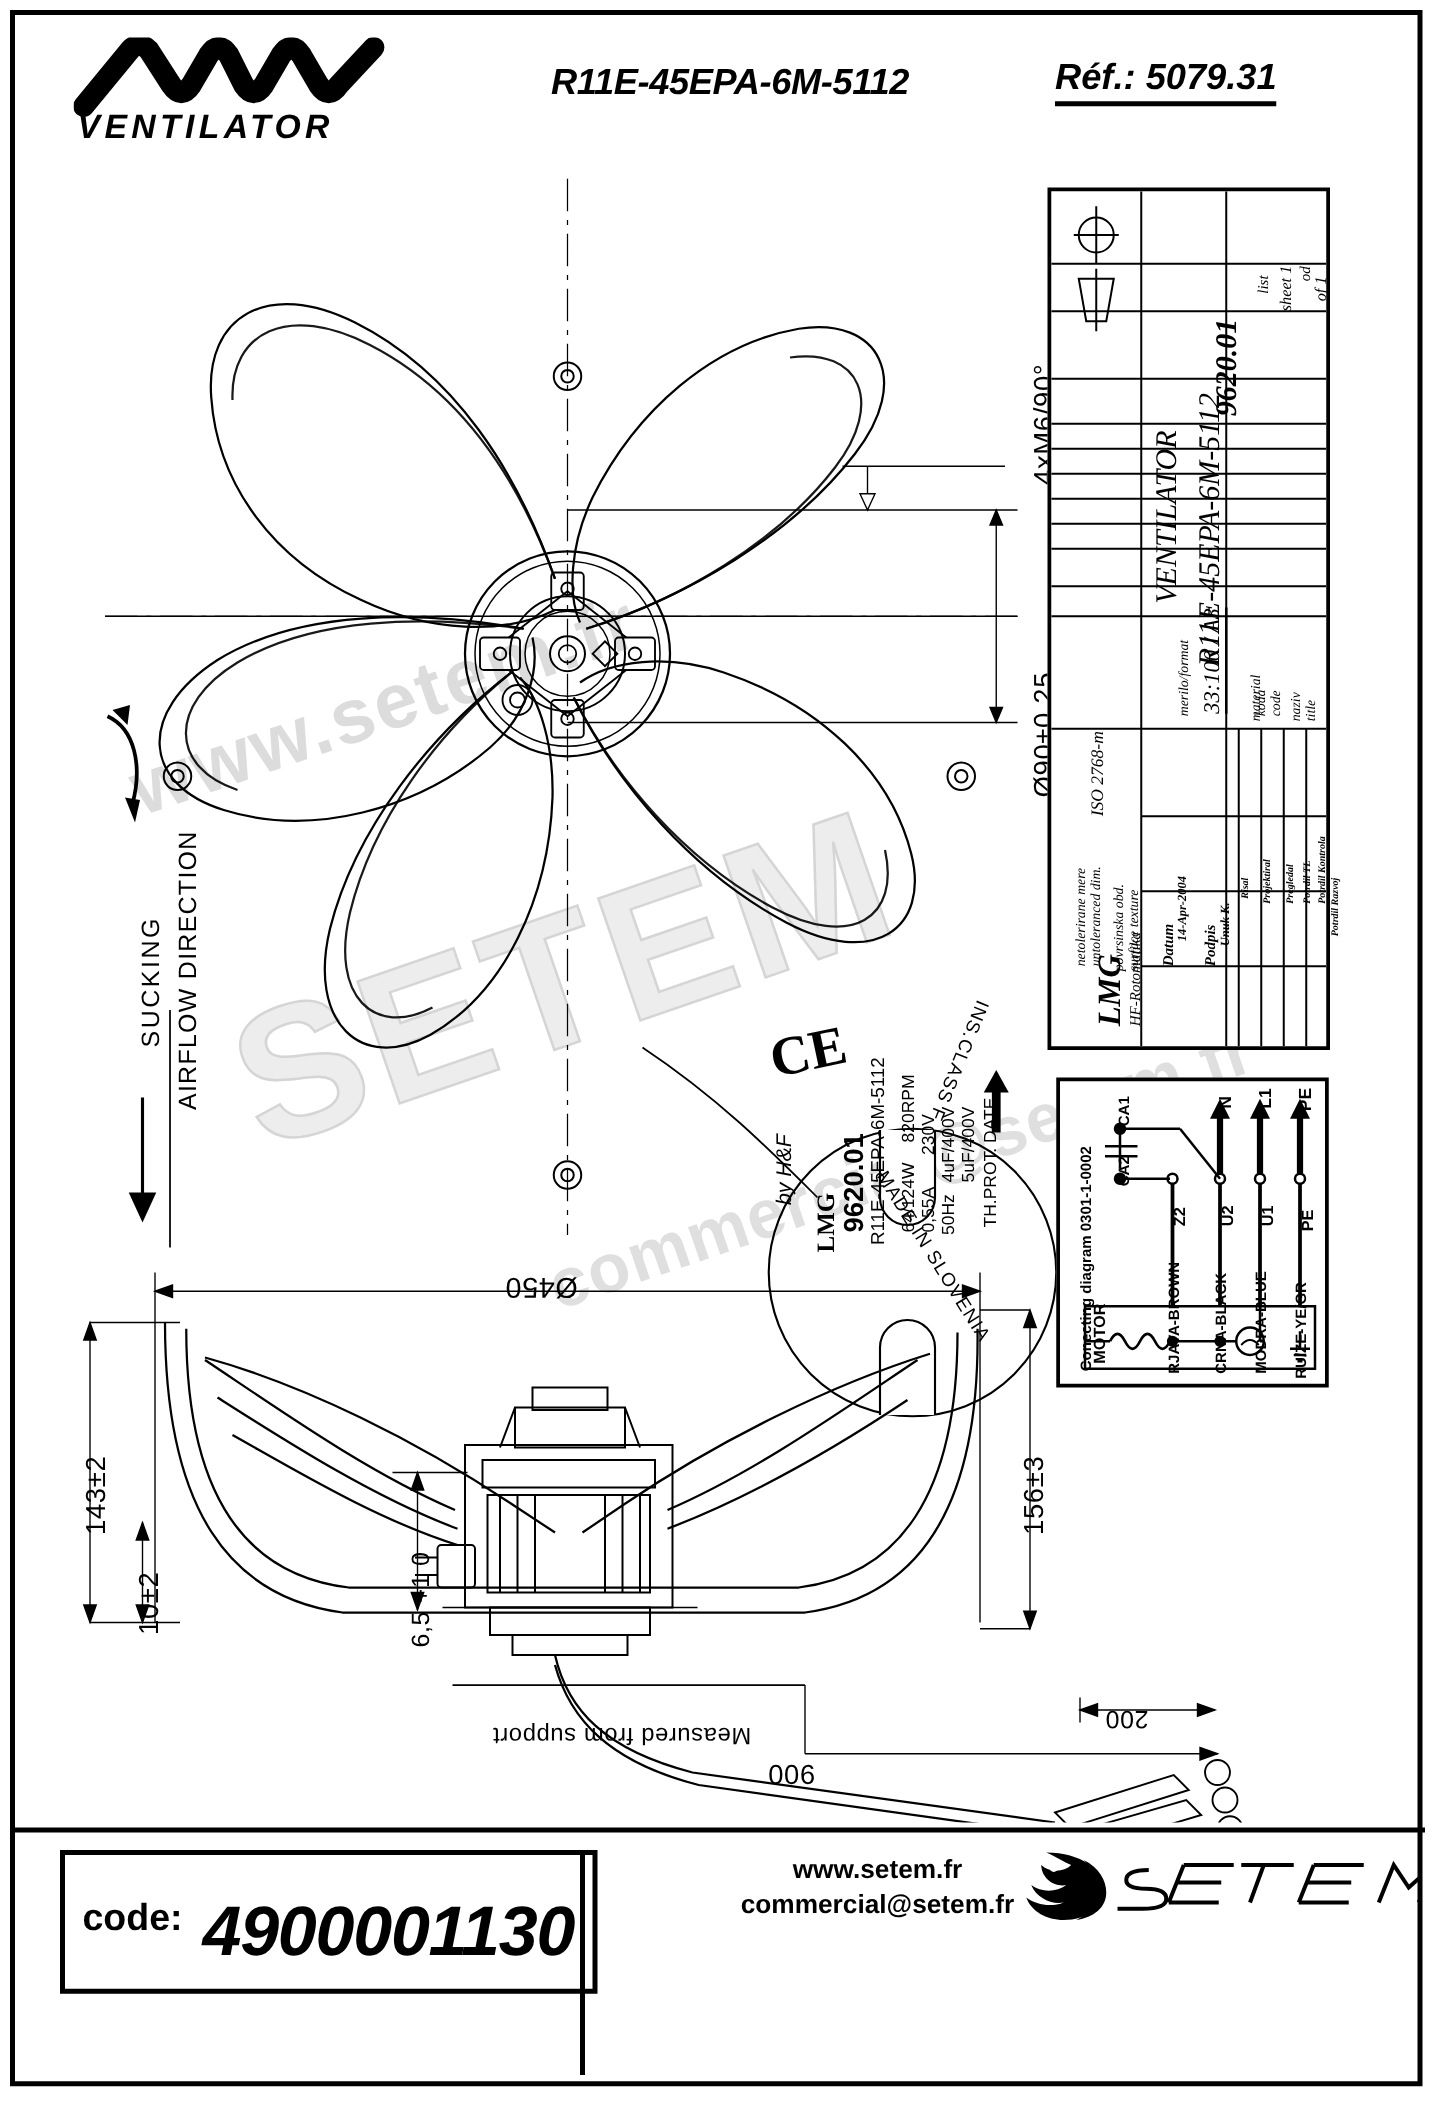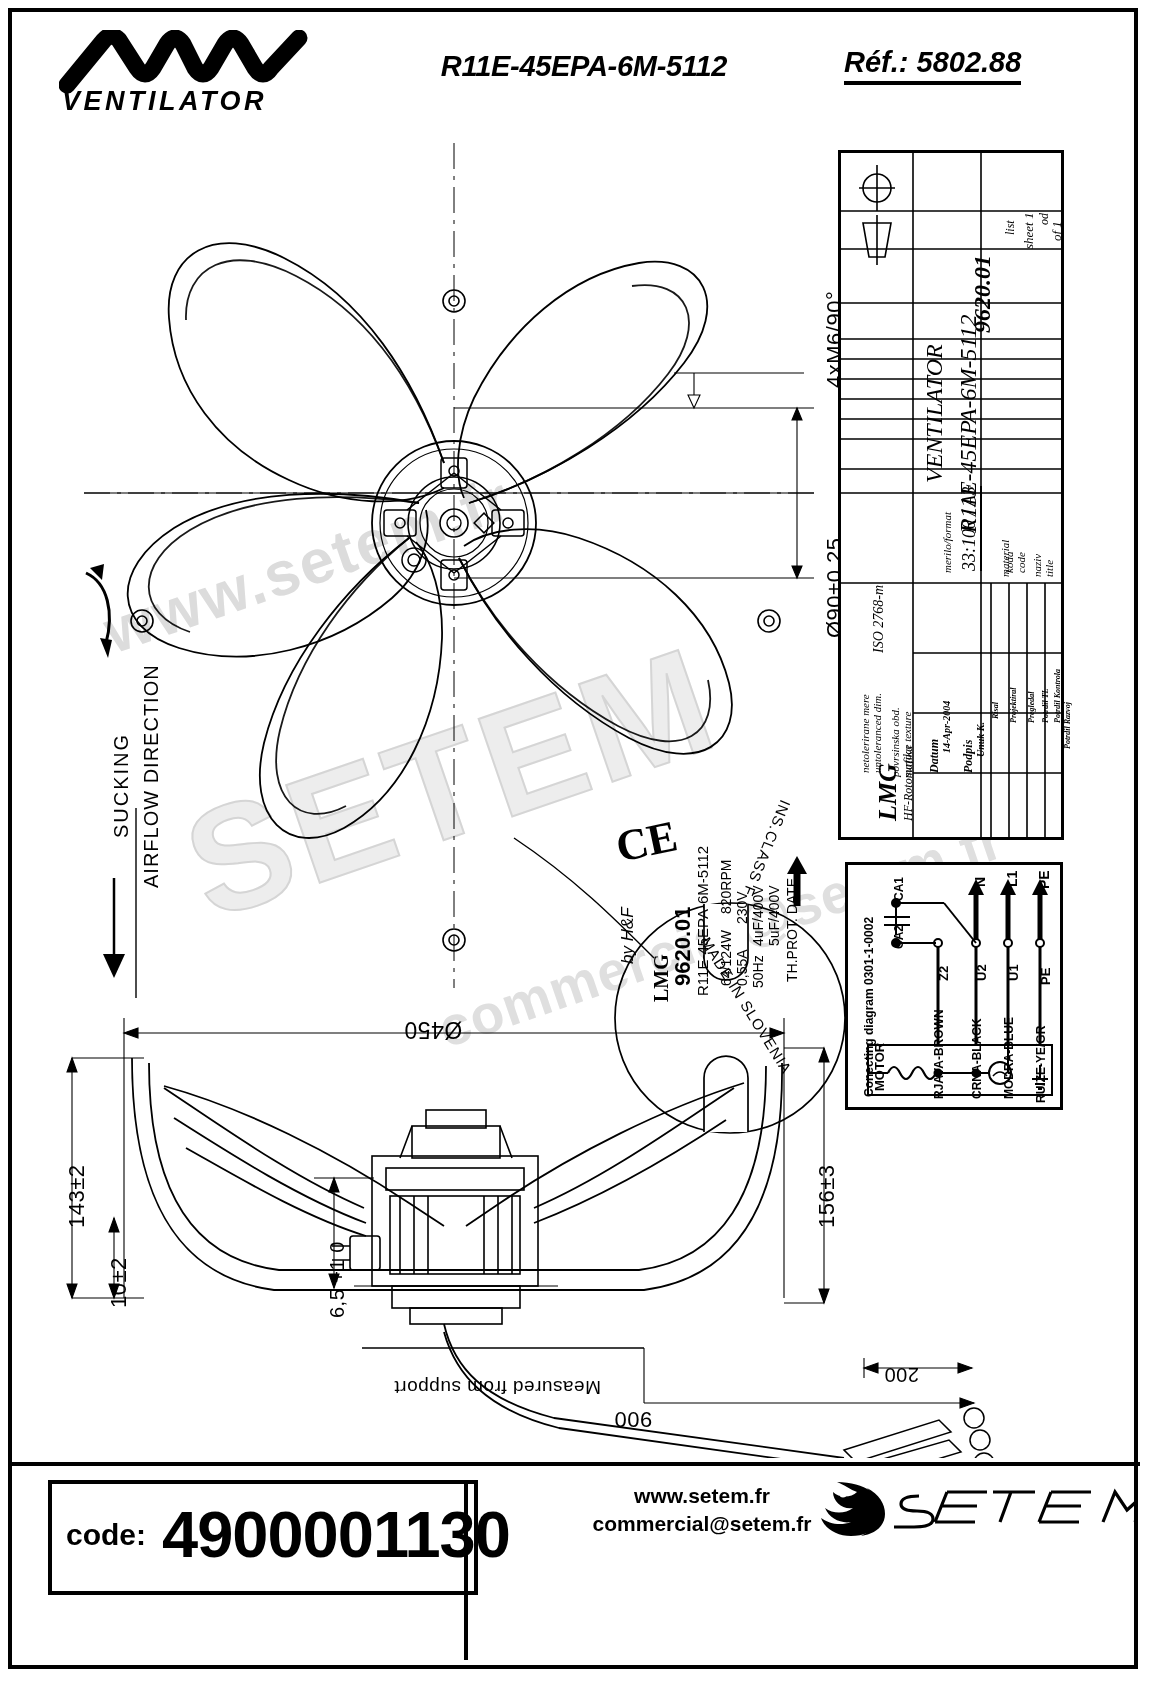--- a/index.html
+++ b/index.html
@@ -57,22 +57,22 @@
   
   .wire{position:absolute;left:845px;top:862px;width:218px;height:248px;
         border:3px solid #000;box-sizing:border-box;background:#fff;}
 
   
   .footer{position:absolute;left:12px;top:1462px;width:1128px;height:207px;
           border-top:4px solid #000;box-sizing:border-box;}
   .code-box{position:absolute;left:12px;top:14px;width:430px;height:115px;
             border:4px solid #000;box-sizing:border-box;background:#fff;margin-left:24px;}
   .code-lbl{position:absolute;left:14px;top:34px;font-size:30px;font-weight:bold;}
-  .code-val{position:absolute;left:110px;top:13px;font-size:65px;font-weight:bold;
-            letter-spacing:-1px;}
+  .code-val{position:absolute;left:110px;top:28px;font-size:56px;font-weight:bold;
+            letter-spacing:-1px;font-style:italic;}
   .vline{position:absolute;left:452px;top:14px;width:0;height:180px;
          border-left:4px solid #000;}
   .setem-web{position:absolute;left:500px;top:18px;width:380px;text-align:center;
              font-size:21px;font-weight:bold;}
   .setem-mail{position:absolute;left:500px;top:46px;width:380px;text-align:center;
               font-size:21px;font-weight:bold;}
   .setem-addr{position:absolute;left:470px;top:88px;width:660px;text-align:center;
               font-size:16px;font-weight:bold;}
   .setem-logo{position:absolute;left:795px;top:8px;width:330px;height:70px;}
 </style>
@@ -85,21 +85,21 @@
   <div class="header">
     <div class="logo">
       <svg width="260" height="70" viewBox="0 0 260 70">
         <path d="M8 55 L45 10 Q52 2 60 10 L78 38 Q86 50 94 38 L108 14
                  Q116 2 124 14 L136 38 Q144 50 152 38 L166 14
                  Q174 2 182 14 L196 38 Q204 50 212 38 L240 8" fill="none" stroke="#000" stroke-width="17" stroke-linecap="round" stroke-linejoin="round"></path>
       </svg>
     </div>
     <div class="logo-word">VENTILATOR</div>
     <div class="hdr-title">R11E-45EPA-6M-5112</div>
-    <div class="hdr-ref" style="left:830px;">Réf.: 5802.88</div>
+    <div class="hdr-ref" style="left:830px;">Réf.: 5079.31</div>
   </div>
 
   <div class="wm wm3">SETEM</div>
   <div class="wm wm1">www.setem.fr</div>
   <div class="wm wm2">commercial@setem.fr</div>
 
   <div class="draw">
     <svg width="1118" height="1340" viewBox="0 0 1118 1340">
       <g fill="none" stroke="#000" stroke-width="1.6">
 

